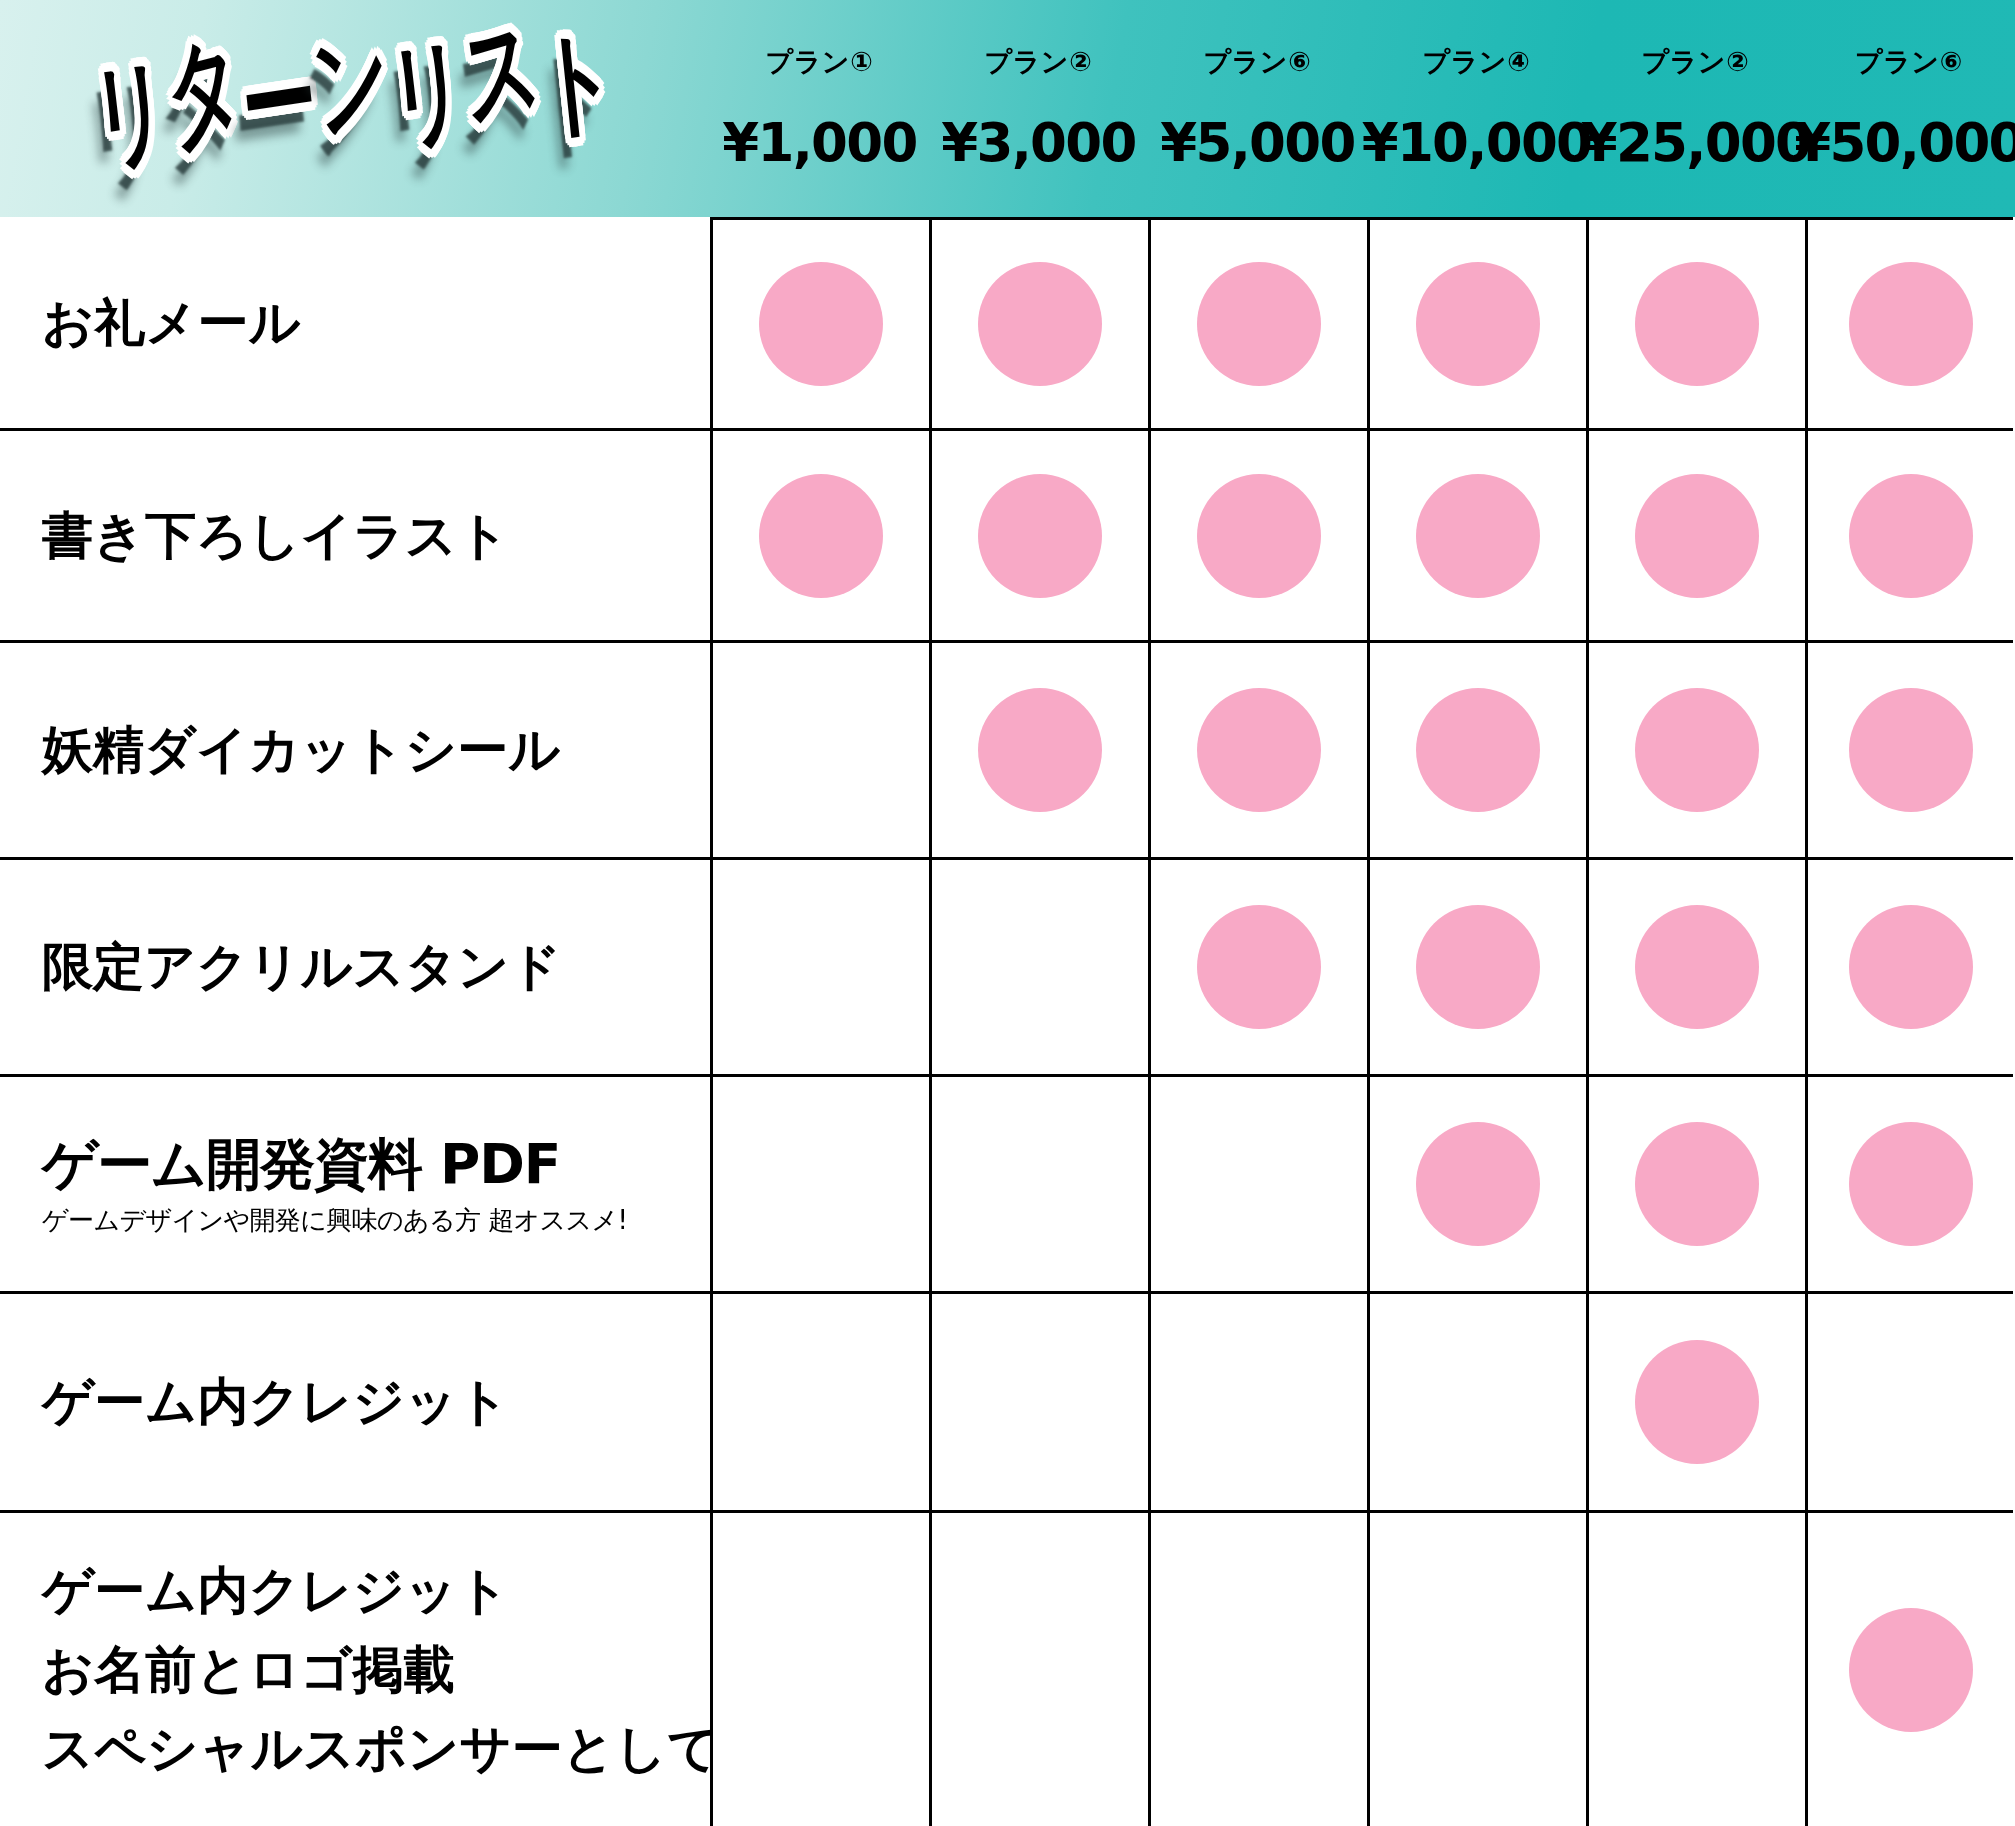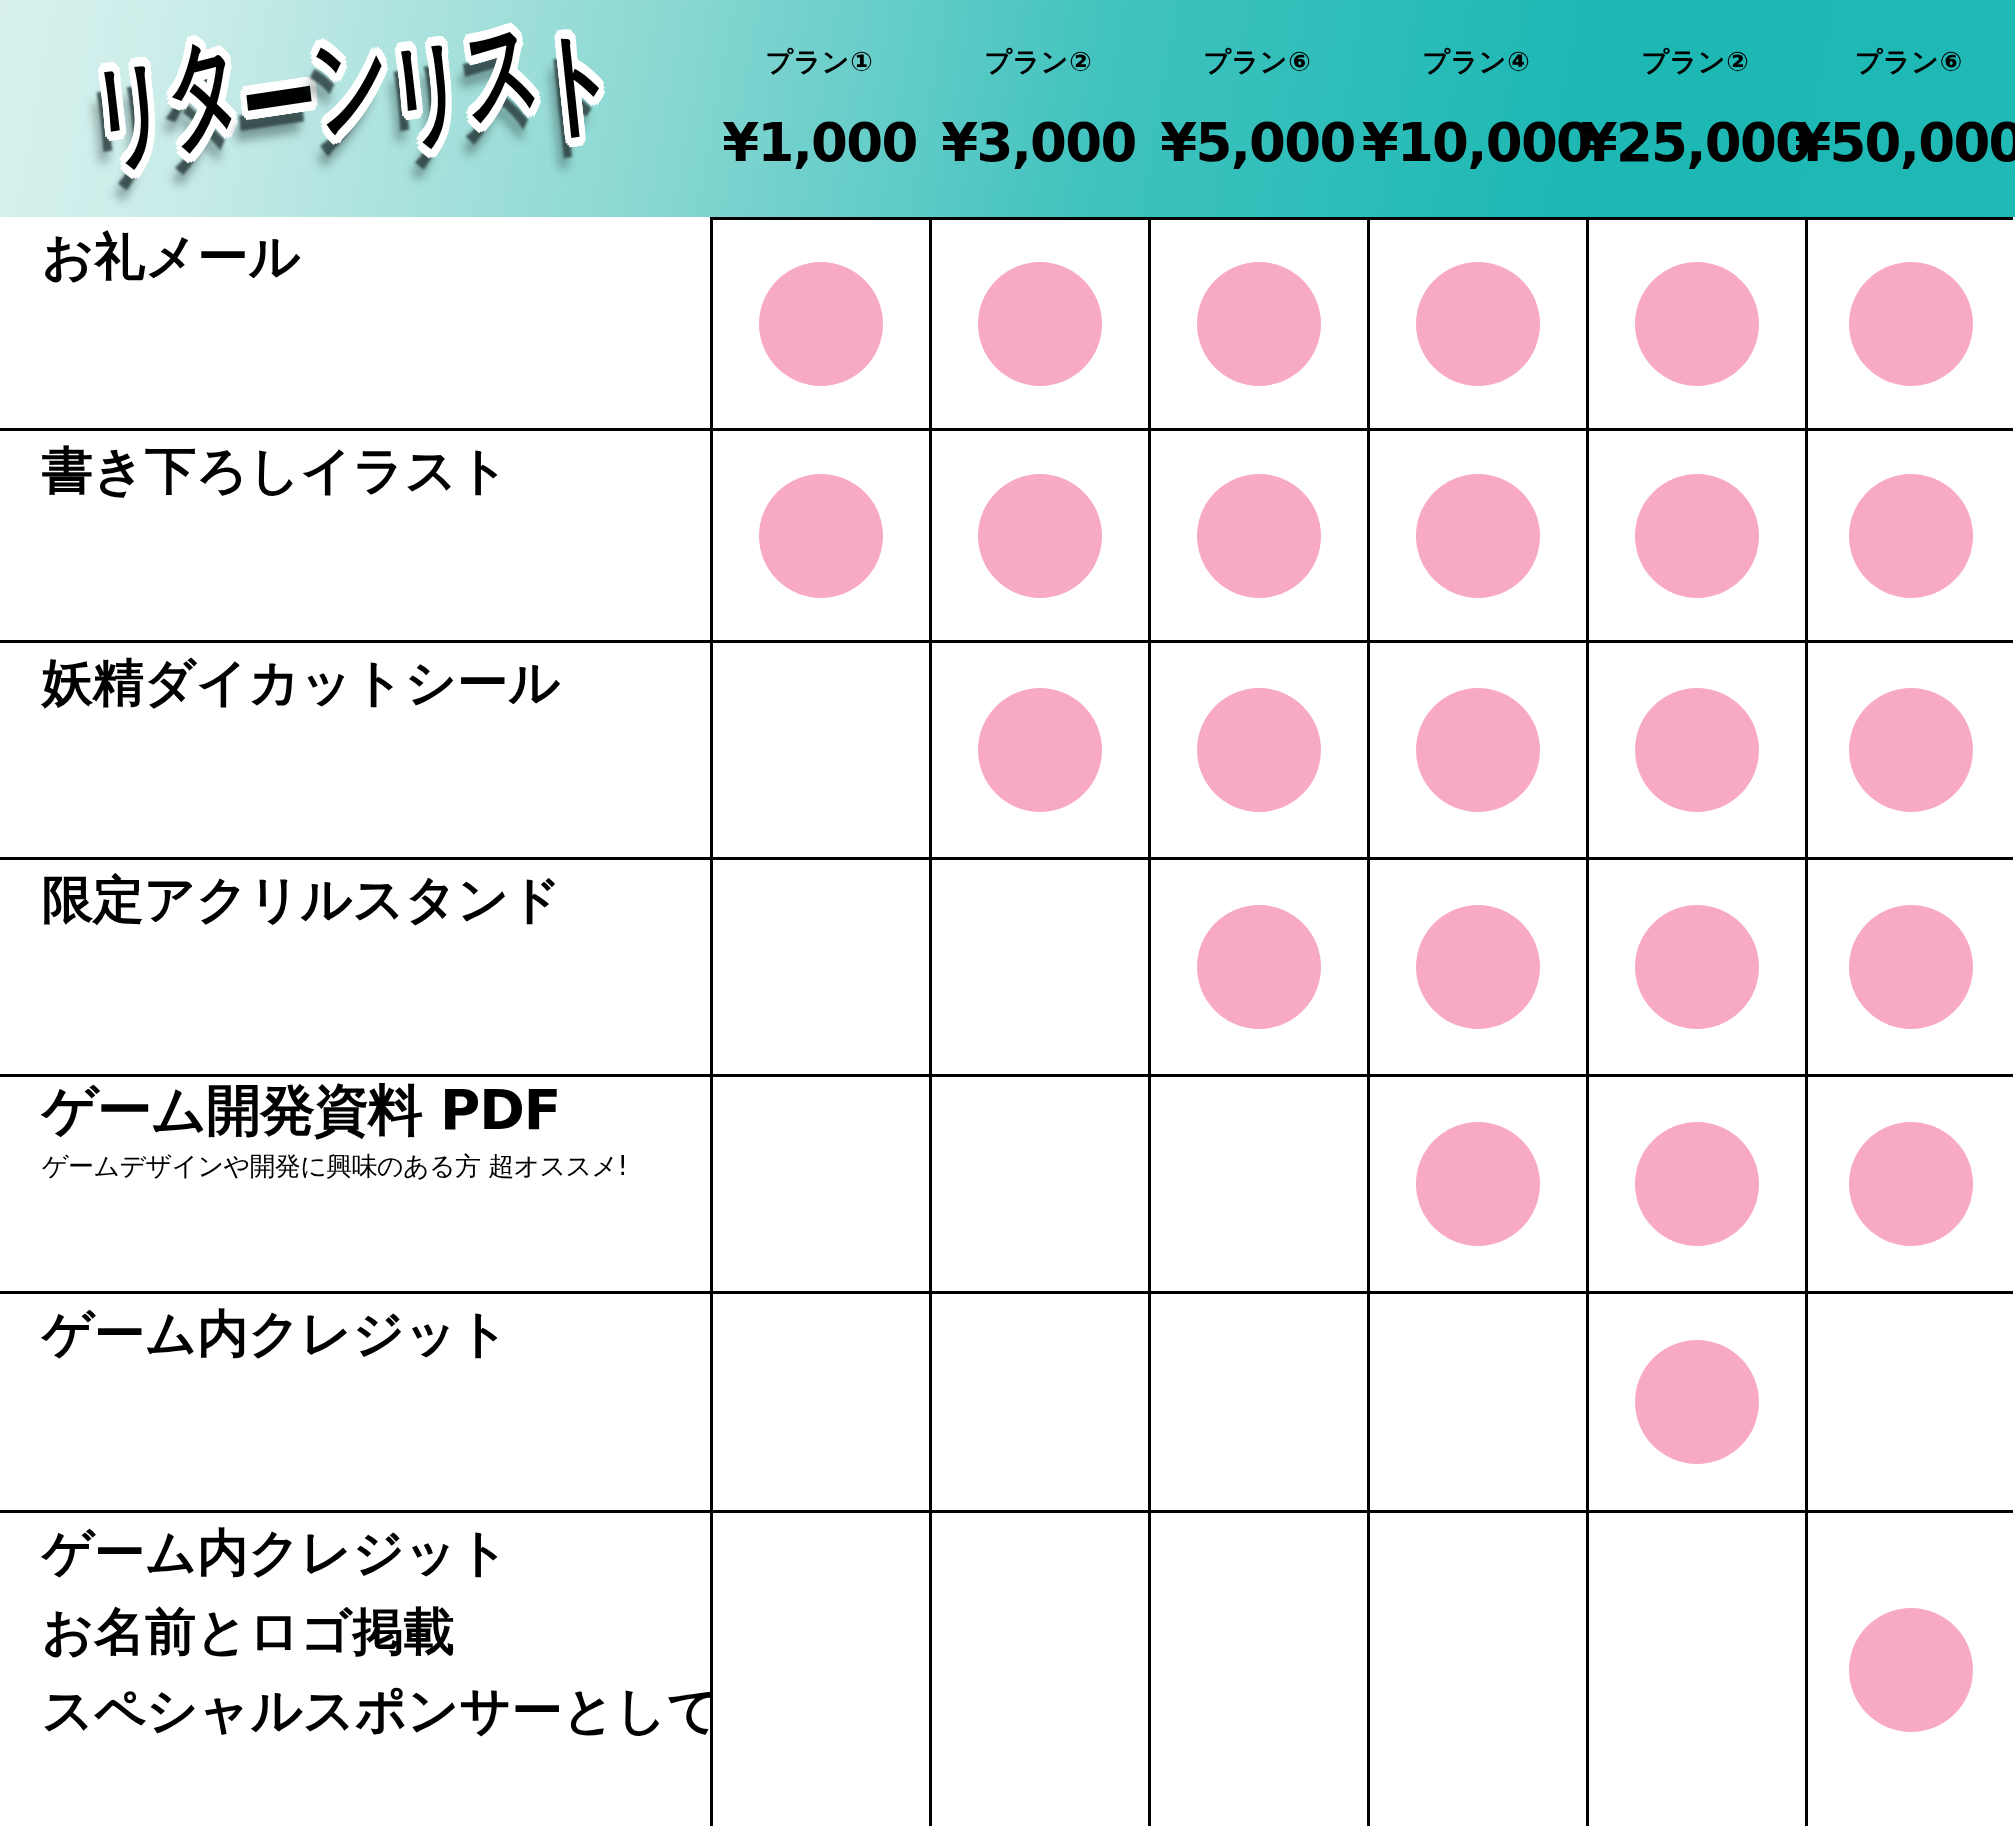--- a/index.html
+++ b/index.html
@@ -60,21 +60,21 @@
     grid-template-rows:214px 212px 217px 217px 217px 219px 313px;
   }
   .cell {
     border-left:3.3px solid #000;
     border-bottom:3.3px solid #000;
     display:flex; align-items:center; justify-content:center;
   }
   .cell.top { border-top:3.3px solid #000; }
   .label-cell {
     border-bottom:3.3px solid #000;
-    display:flex; flex-direction:column; 
+    display:flex; flex-direction:column; justify-content:center;
     padding-left:42px; padding-right:11px;
   }
   .no-b { border-bottom:none !important; }
 
   .label-line { font-size:51px; font-weight:700; line-height:1.55; white-space:nowrap; }
   .label-line.xl { font-size:55px; font-weight:800; line-height:1.2; letter-spacing:-1.1px; }
   .sub-label { font-size:26px; font-weight:500; margin-top:6px; letter-spacing:-0.6px; white-space:nowrap; }
 
   .dot { width:124px; height:124px; border-radius:50%; background:#f8a9c6; }
 </style>

